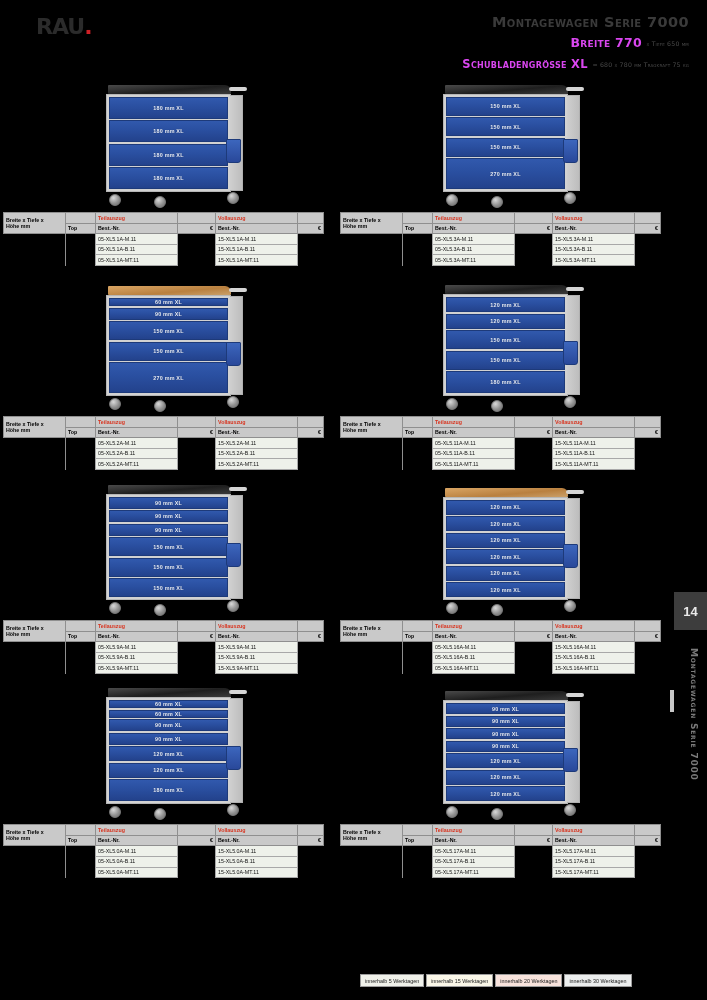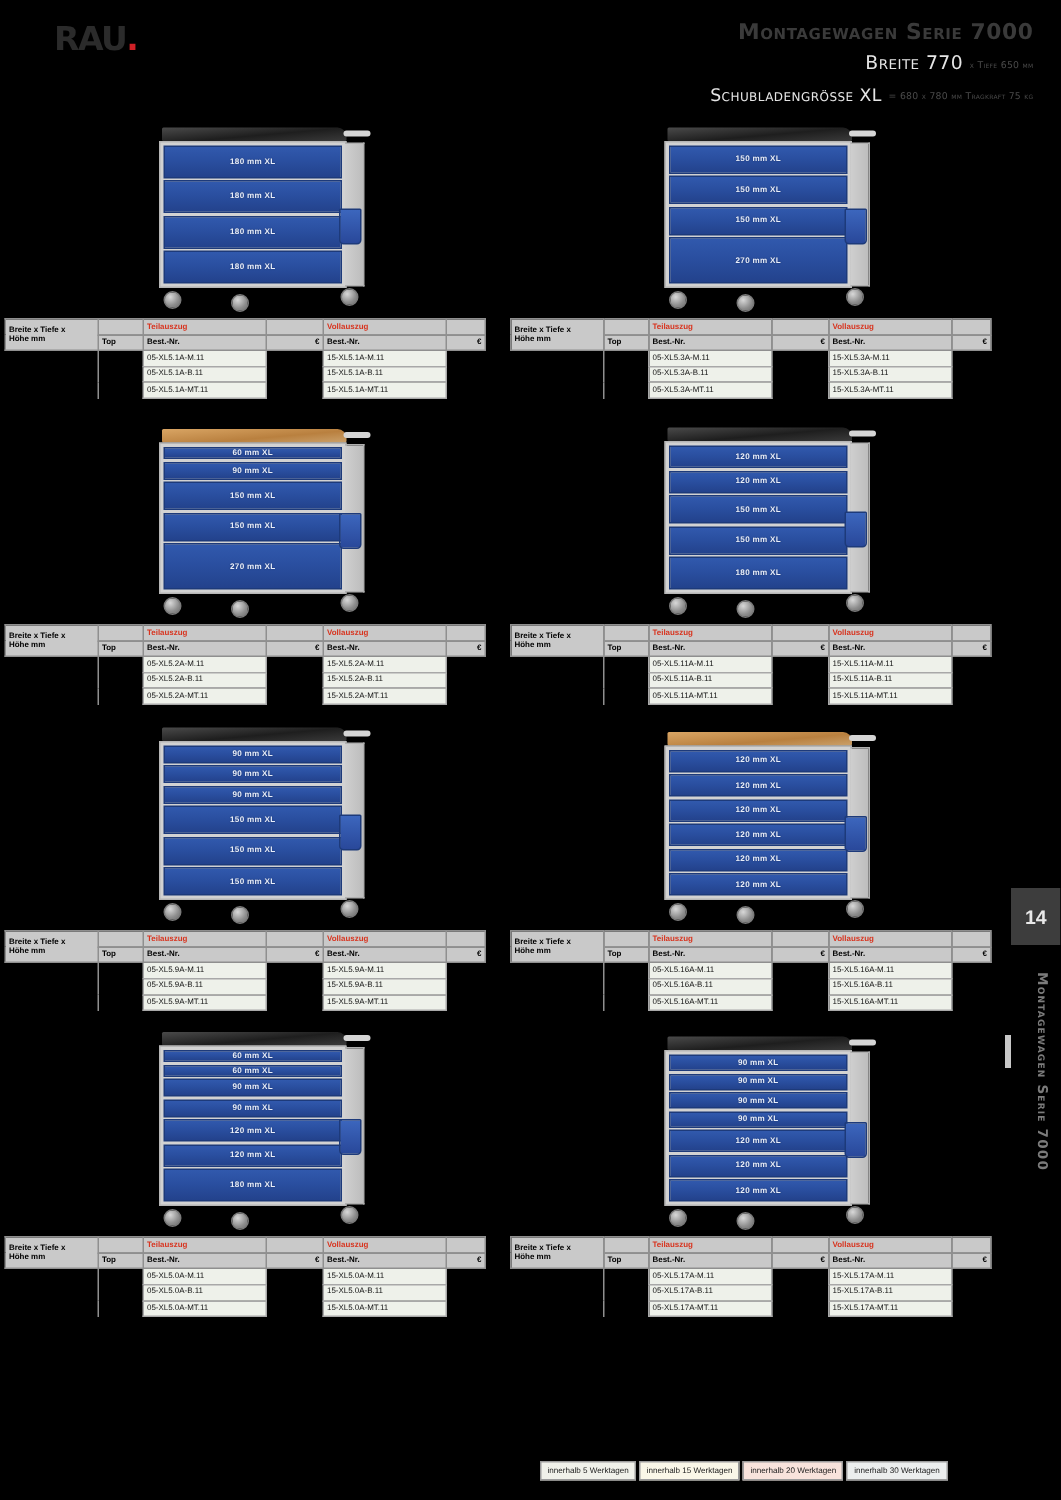--- a/index.html
+++ b/index.html
@@ -23,21 +23,21 @@
   .head-block { position: absolute; right: 18px; top: 14px; text-align: right; }
   .head-title {
     font-family: "DejaVu Sans", sans-serif;
     font-weight: 700; font-size: 14.5px; letter-spacing: 0.4px;
     color: #3a3a3a; font-variant: small-caps; text-transform: capitalize;
   }
   .head-line2 { margin-top: 3px; white-space: nowrap; }
   .head-line3 { margin-top: 3px; white-space: nowrap; }
   .hl-red {
     font-family: "DejaVu Sans", sans-serif;
-    font-weight: 400; font-size: 12.5px; color: #e5e5e5;
+    font-weight: 700; font-size: 12.5px; color: #d946ef;
     font-variant: small-caps; letter-spacing: 0.3px;
   }
   .hl-red.small { font-size: 11.5px; }
   .hl-grey {
     font-family: "DejaVu Sans", sans-serif;
     font-size: 6.2px; color: #4a4a4a; font-variant: small-caps;
     letter-spacing: 0.2px; vertical-align: 1px;
   }
 
   

